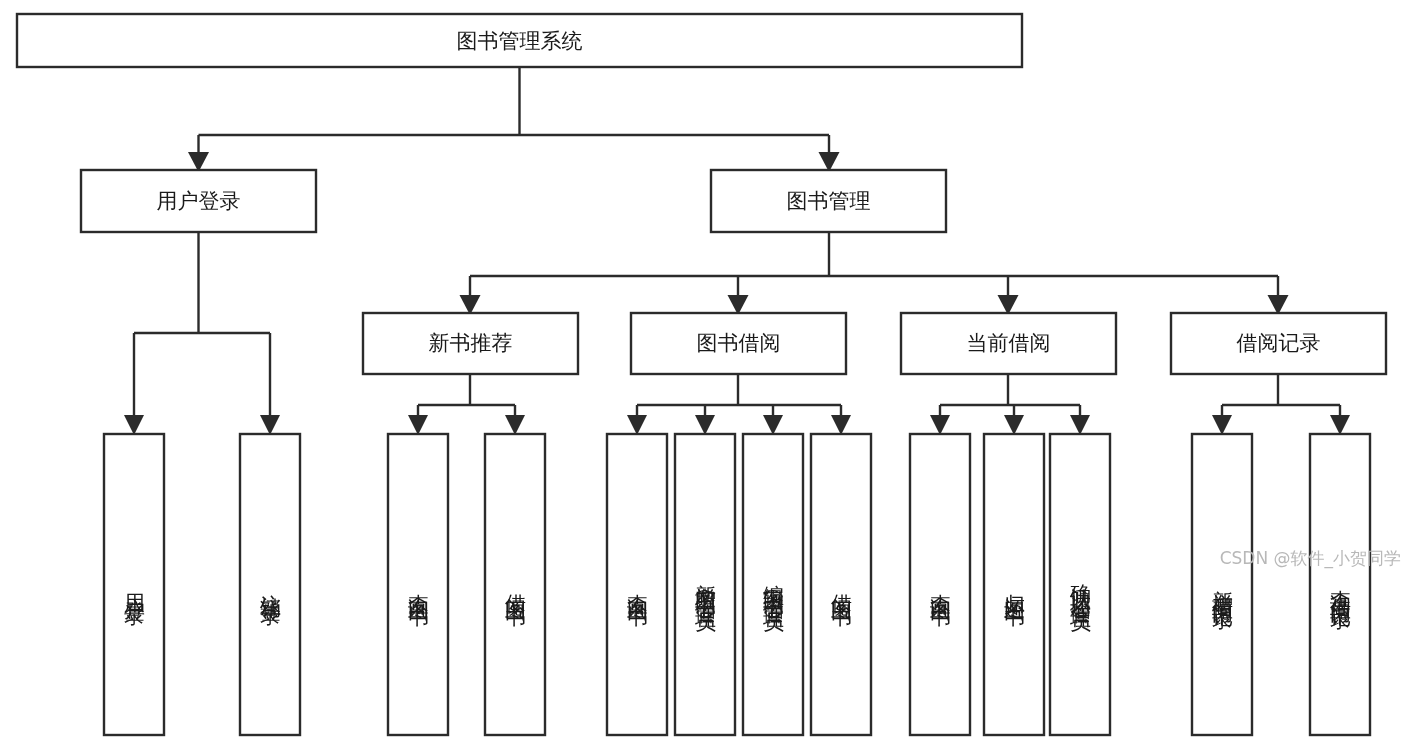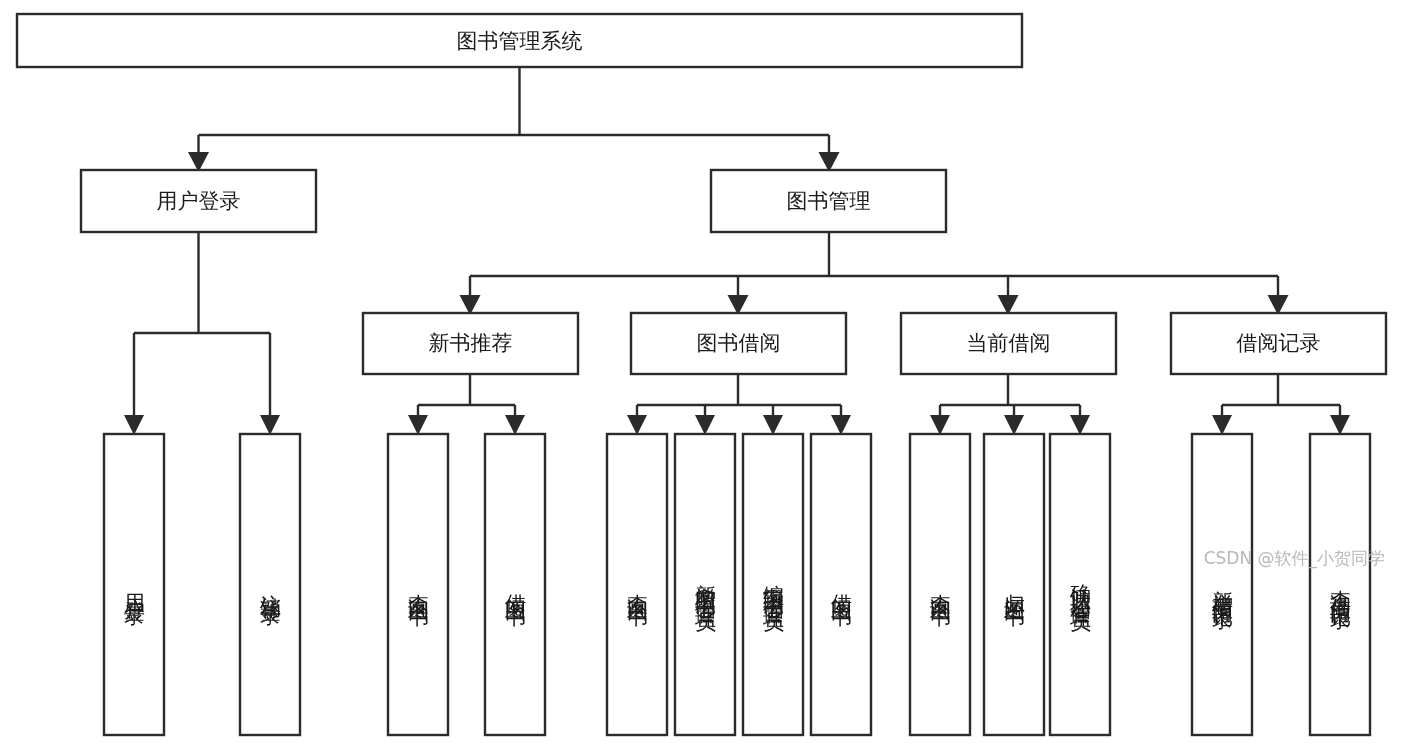--- a/index.html
+++ b/index.html
@@ -57,21 +57,21 @@
     letter-spacing: 4px;
     color: #1a1a1a;
     display: flex;
     align-items: center;
     justify-content: center;
     white-space: nowrap;
     pointer-events: none;
   }
   .watermark {
     position: absolute;
-    right: 20px;
+    right: 4px;
     bottom: 4px;
     font-family: "DejaVu Sans", "Liberation Sans", sans-serif;
     font-size: 17px;
     color: #b8b8b8;
     white-space: nowrap;
   }
 </style>
 </head>
 <body>
 

